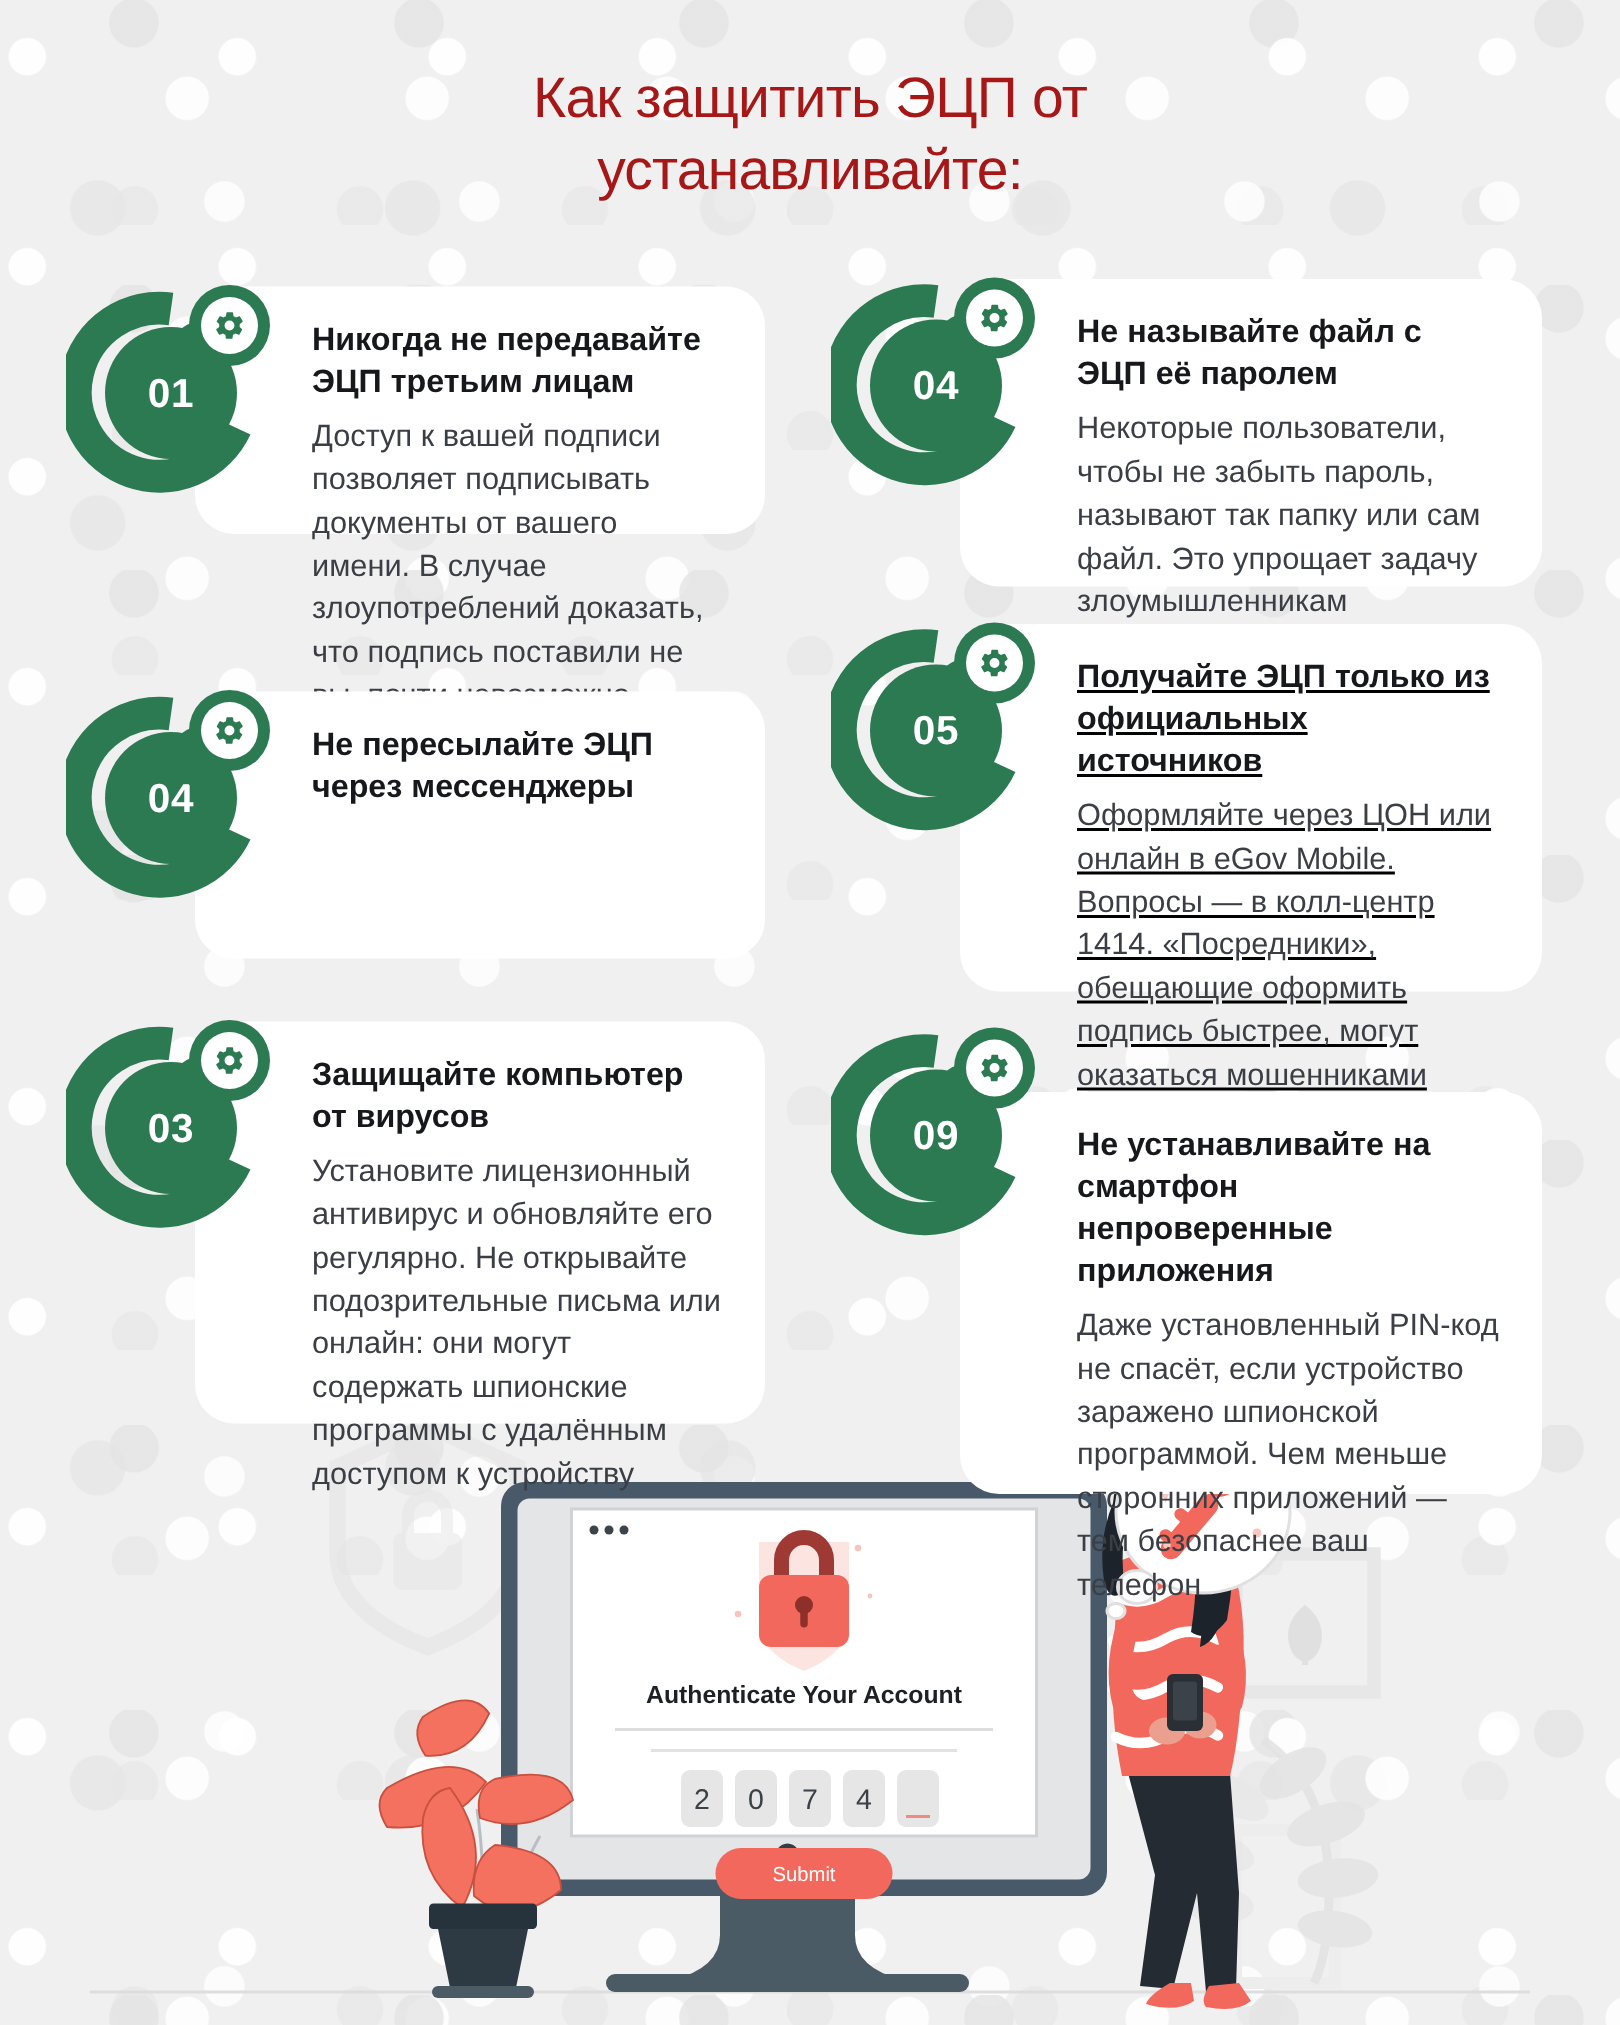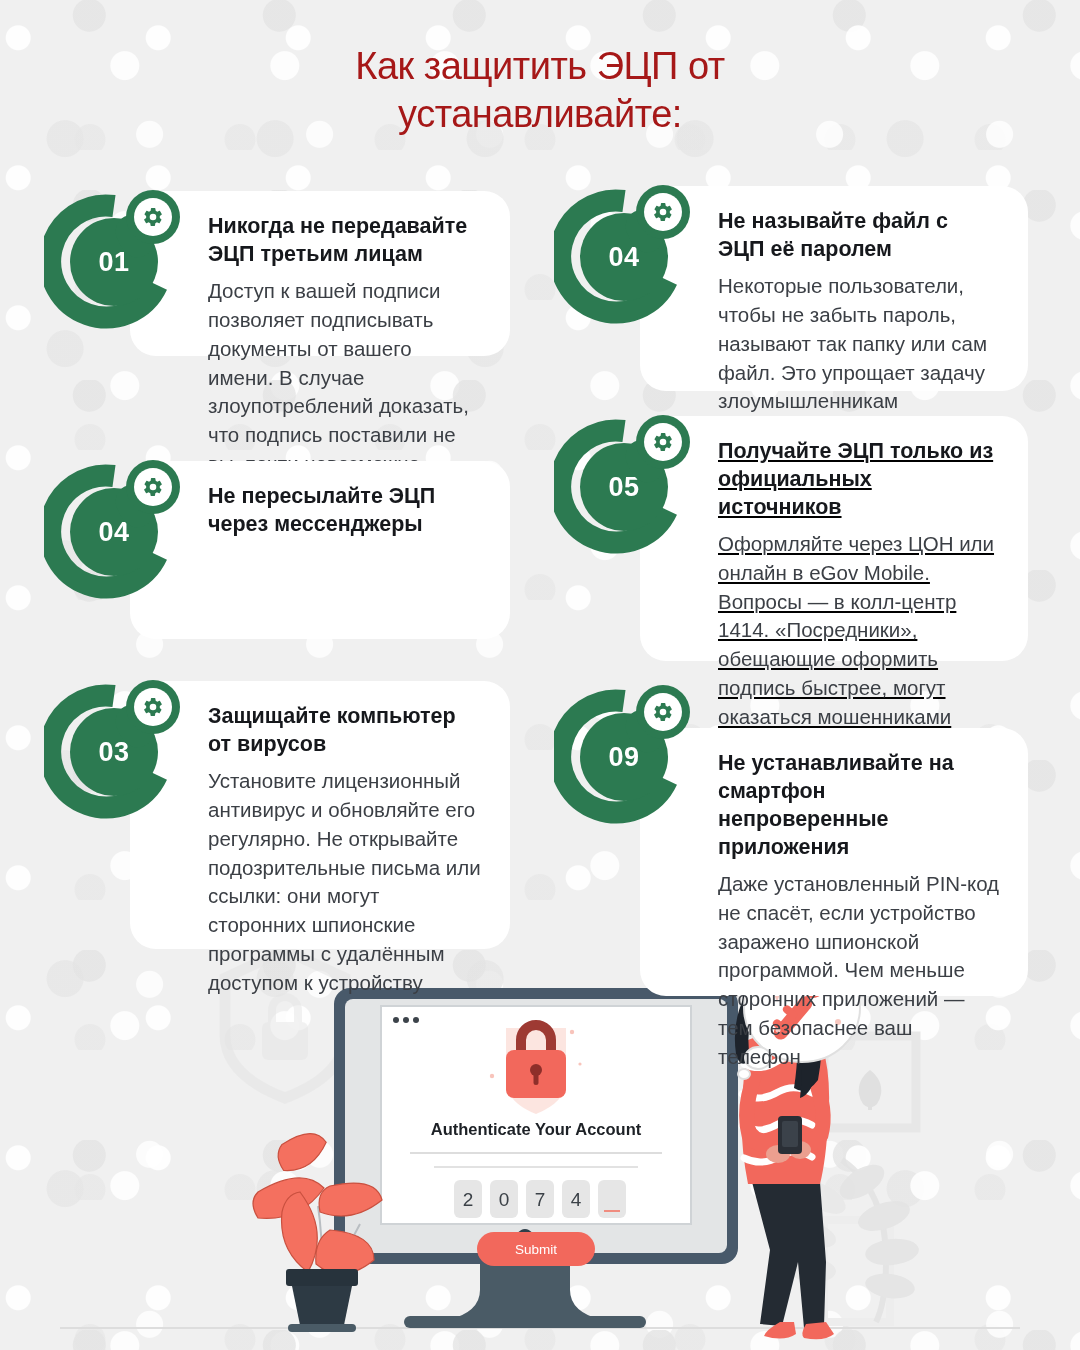--- a/index.html
+++ b/index.html
@@ -175,21 +175,21 @@
     <div class="gear-inner">
       <svg width="22" height="22" viewBox="0 0 24 24">
         <path fill="#2c7a51" d="M19.4 13a7.6 7.6 0 0 0 .06-1 7.6 7.6 0 0 0-.06-1l2.01-1.58a.5.5 0 0 0 .12-.62l-1.9-3.3a.5.5 0 0 0-.6-.22l-2.37.96a7 7 0 0 0-1.73-1l-.36-2.52a.5.5 0 0 0-.5-.42h-3.8a.5.5 0 0 0-.5.42l-.36 2.52a7.3 7.3 0 0 0-1.73 1l-2.37-.96a.5.5 0 0 0-.6.22l-1.9 3.3a.5.5 0 0 0 .12.62L4.54 11a7.6 7.6 0 0 0 0 2l-2.01 1.58a.5.5 0 0 0-.12.62l1.9 3.3a.5.5 0 0 0 .6.22l2.37-.96a7 7 0 0 0 1.73 1l.36 2.52a.5.5 0 0 0 .5.42h3.8a.5.5 0 0 0 .5-.42l.36-2.52a7.3 7.3 0 0 0 1.73-1l2.37.96a.5.5 0 0 0 .6-.22l1.9-3.3a.5.5 0 0 0-.12-.62L19.4 13zM12 15.6A3.6 3.6 0 1 1 15.6 12 3.6 3.6 0 0 1 12 15.6z"></path>
       </svg>
     </div>
   </div>
 </div>
 
 <div class="card" style="left:130px; top:681px; width:380px; height:268px;">
   <div class="card-head">Защищайте компьютер от вирусов</div>
-  <div class="card-body">Установите лицензионный антивирус и обновляйте его регулярно. Не открывайте подозрительные письма или ссылки: они могут сторонних шпионские программы с удалённым доступом к устройству</div>
+  <div class="card-body">Установите лицензионный антивирус и обновляйте его регулярно. Не открывайте подозрительные письма или онлайн: они могут содержать шпионские программы с удалённым доступом к устройству</div>
 </div>
 <div class="badge" style="left:44px; top:682px;text-align:center;">
   <svg class="ring" viewBox="0 0 140 140">
     <path d="M 70 14 A 56 56 0 1 0 113 93" fill="none" stroke="#2c7a51" stroke-width="22" stroke-linecap="butt"></path>
   </svg>
   <div class="connector"></div>
   <div class="disc">03</div>
   <div class="gear-bubble">
     <div class="gear-inner">
       <svg width="22" height="22" viewBox="0 0 24 24">

